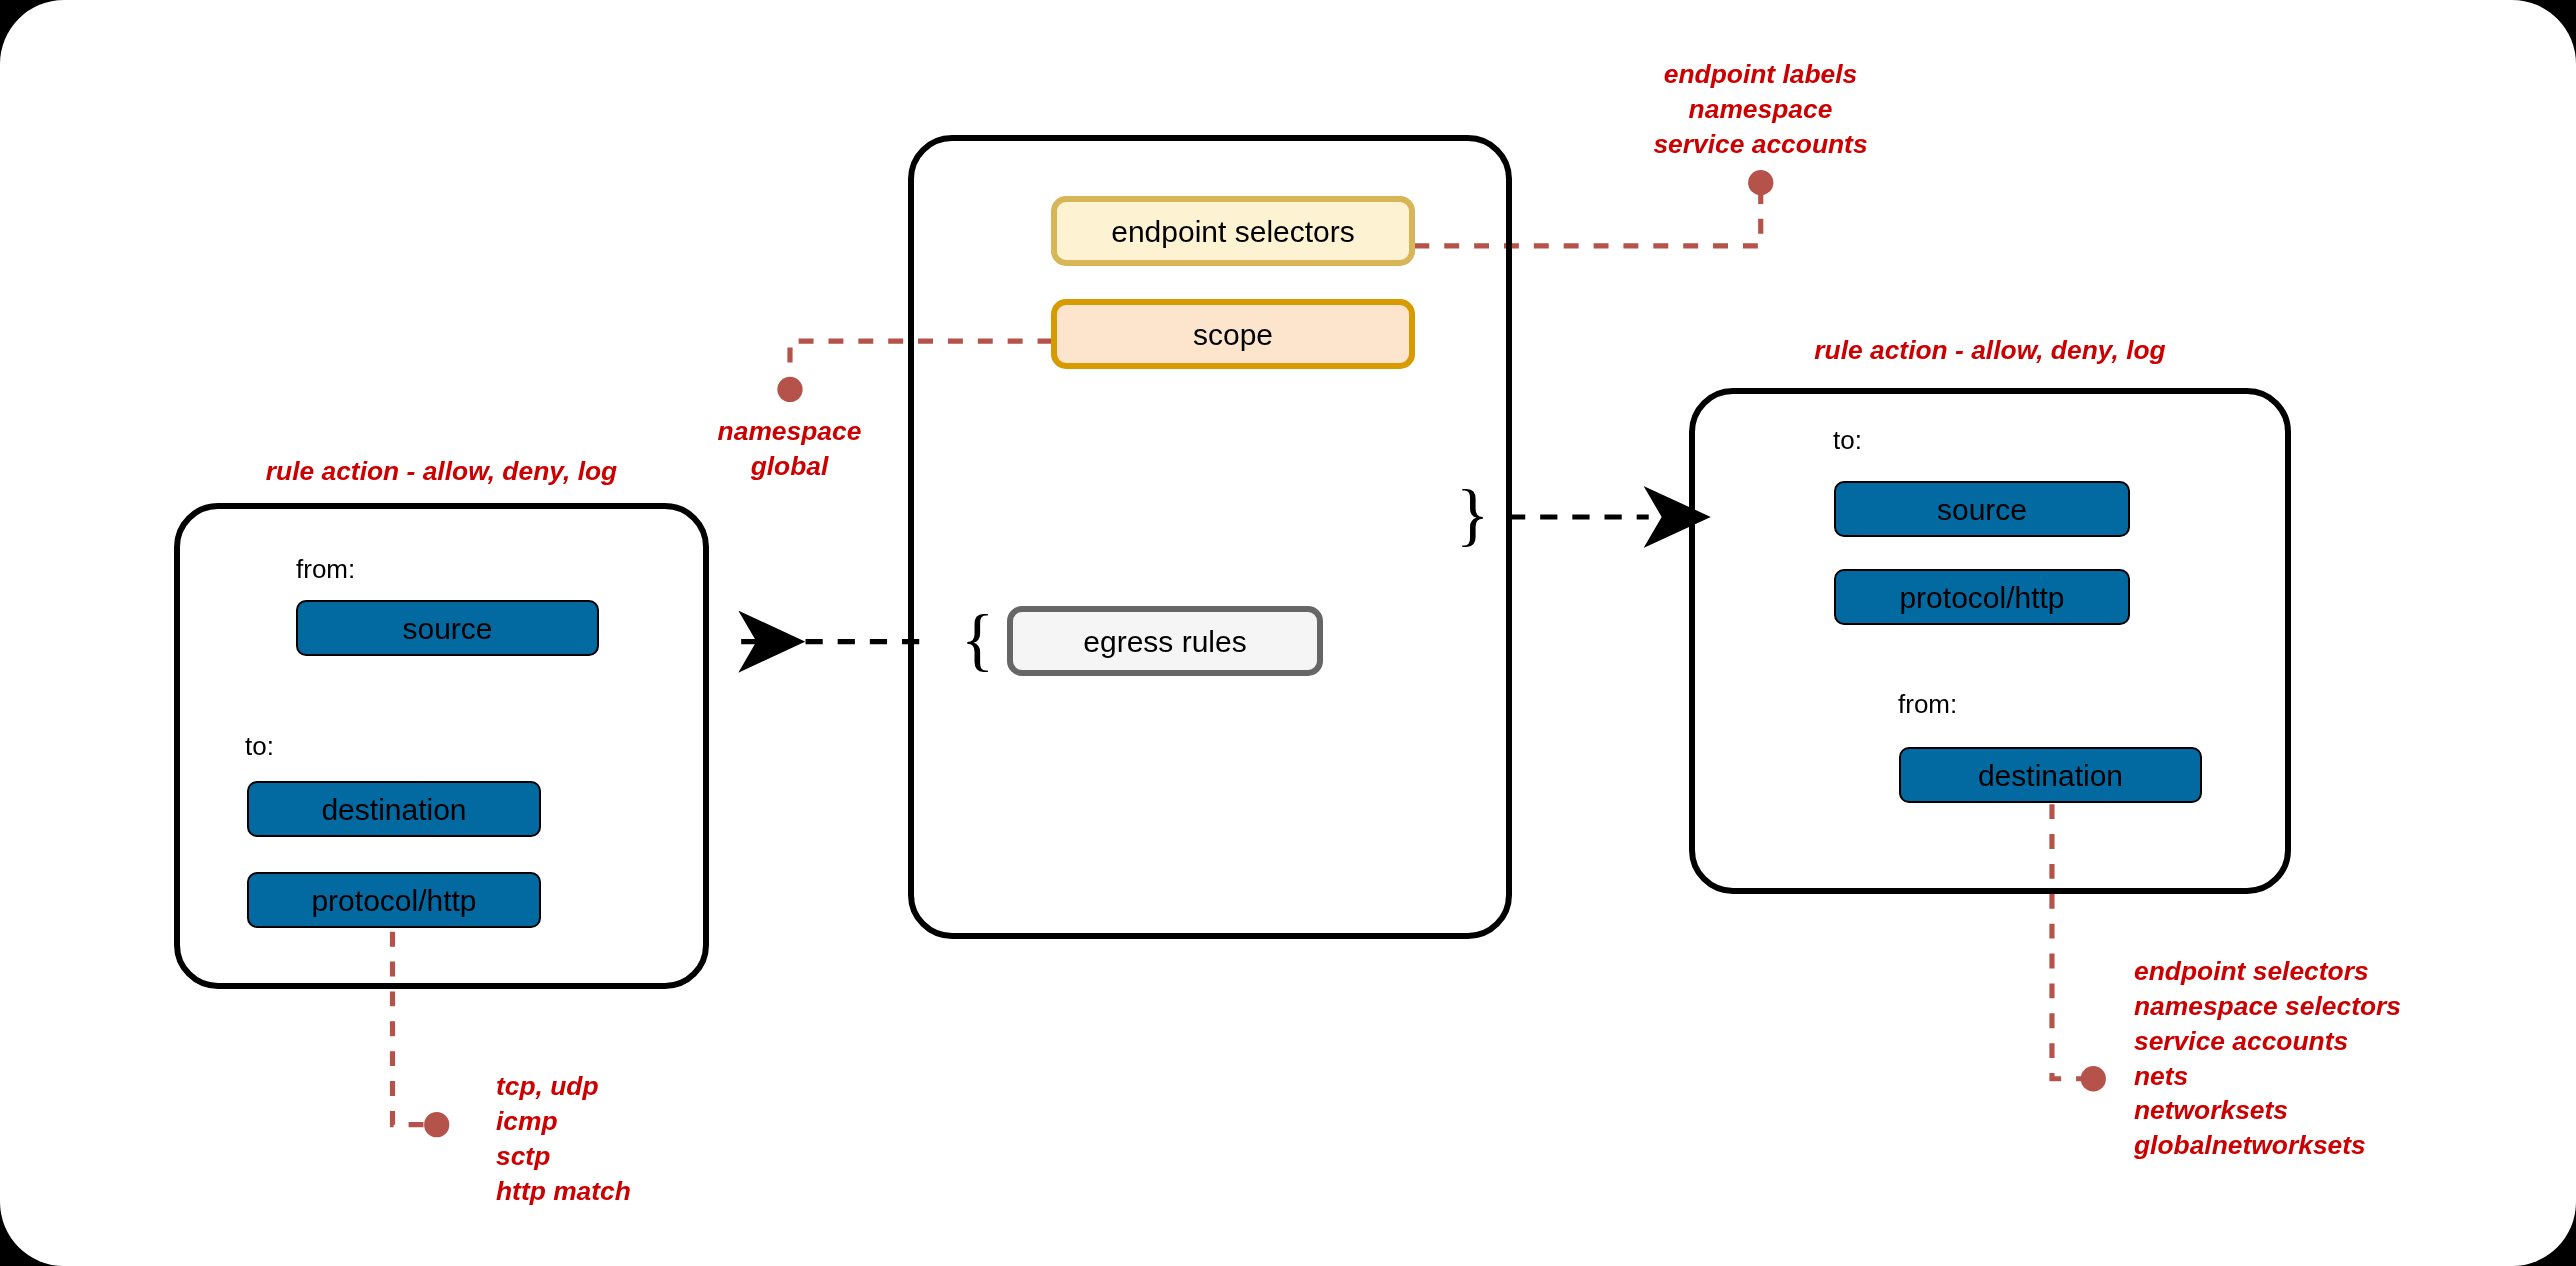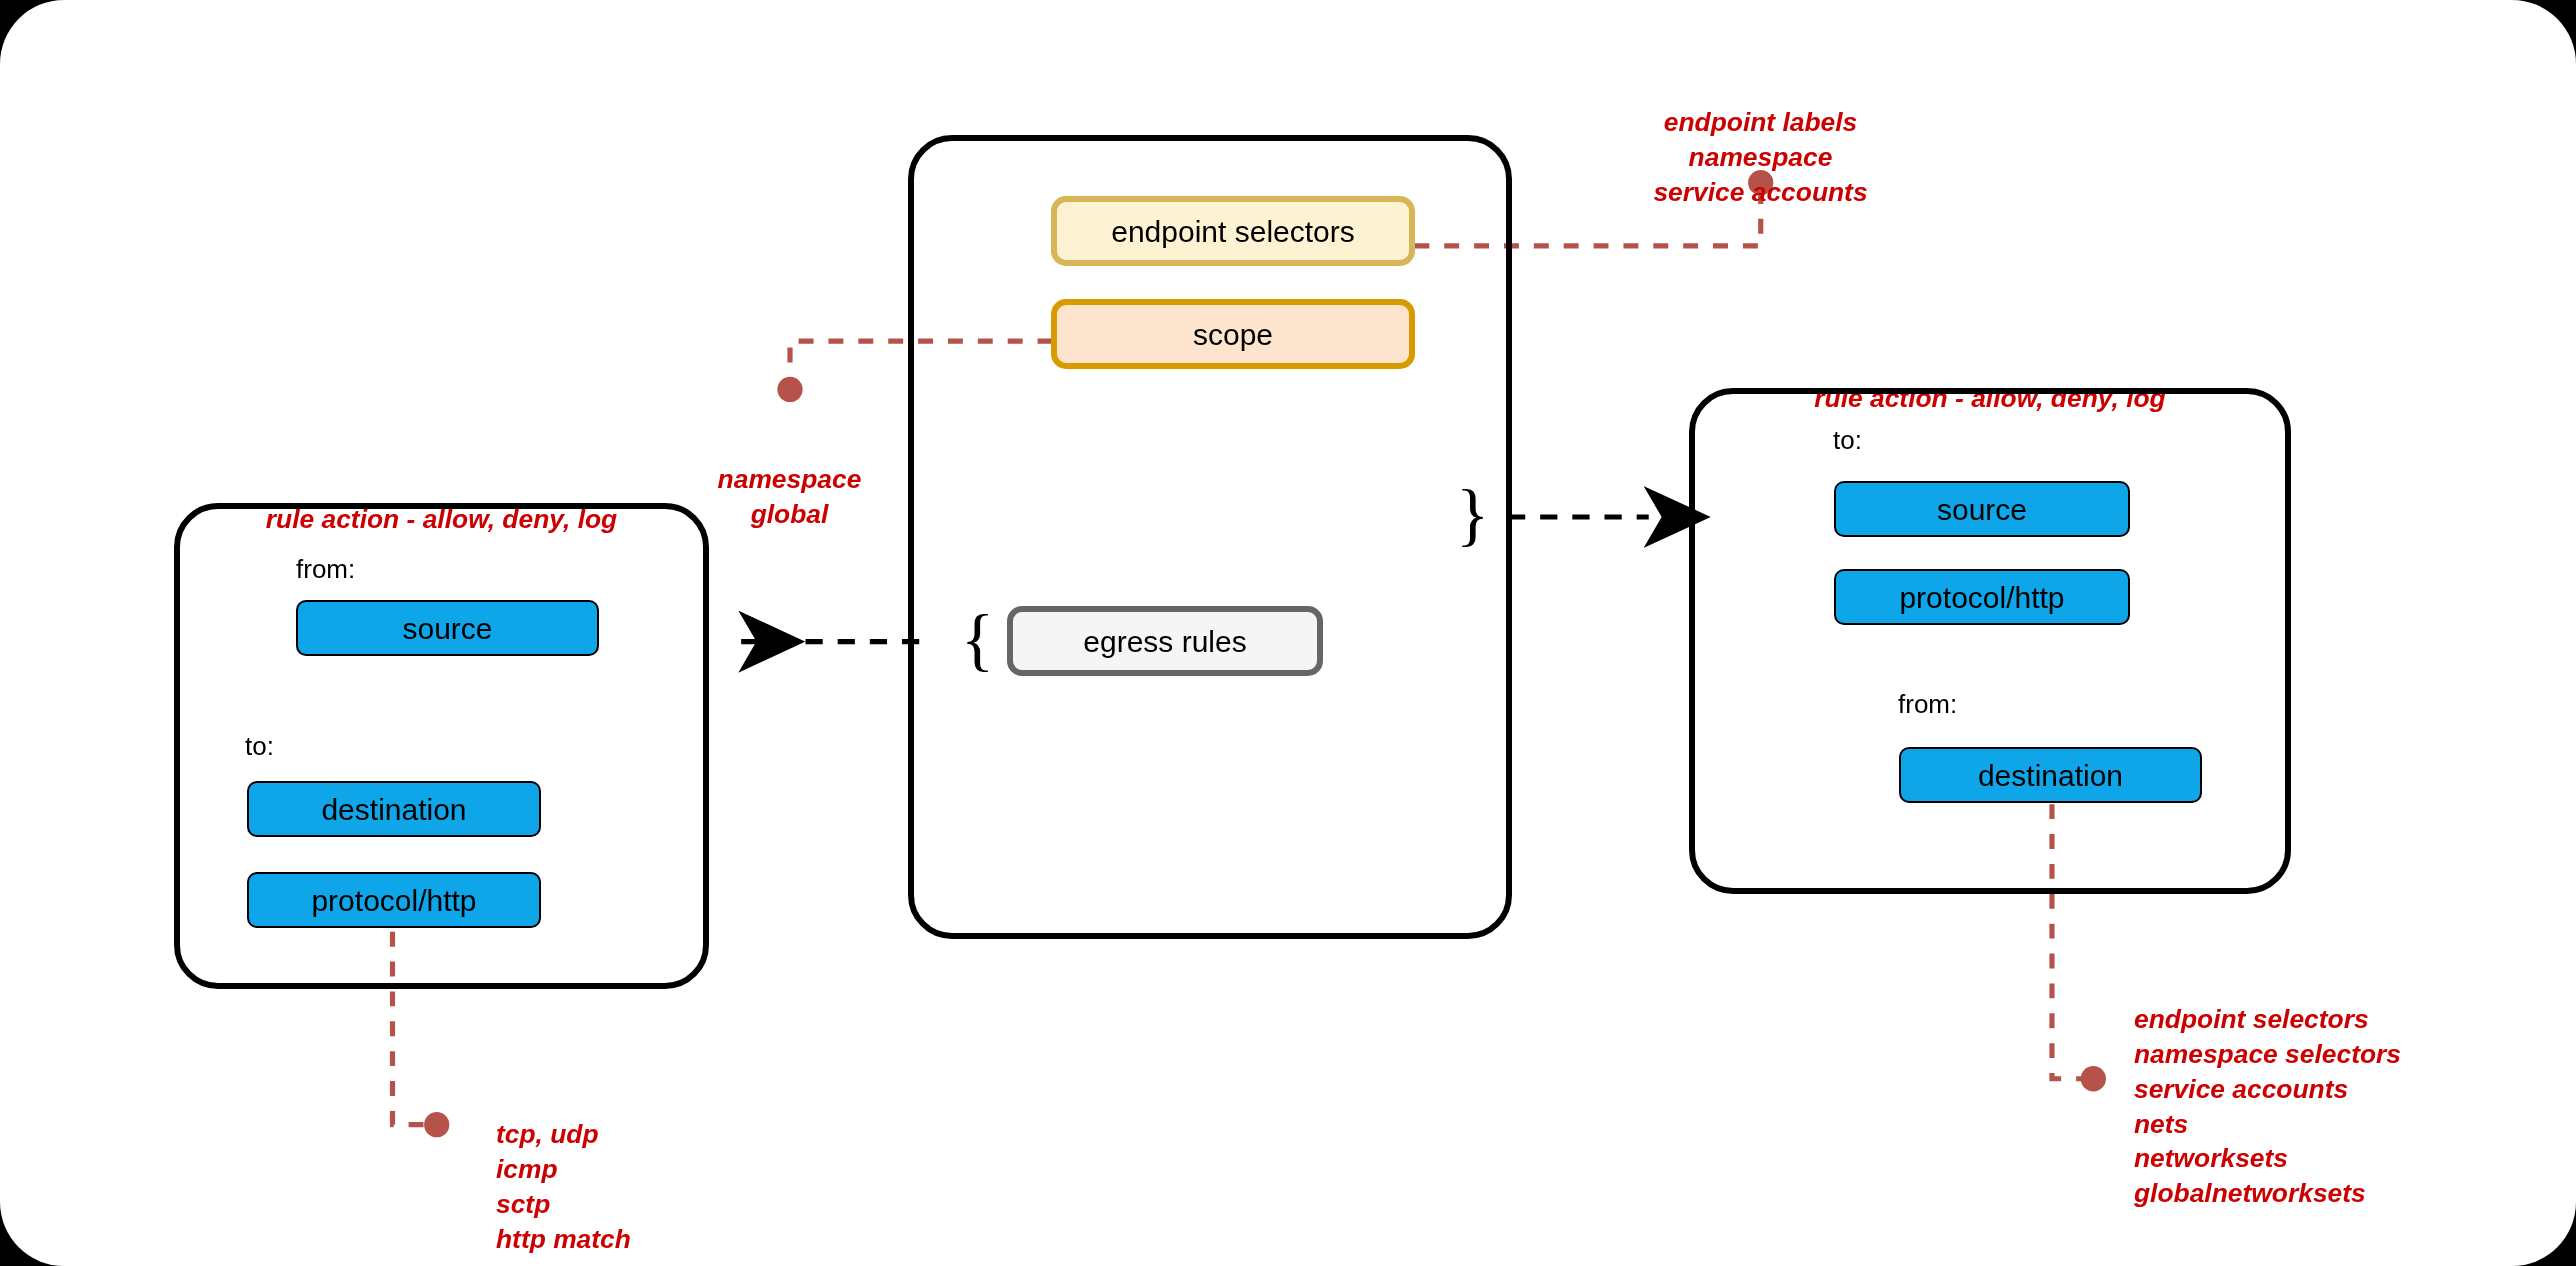--- a/index.html
+++ b/index.html
@@ -26,40 +26,39 @@
   }
   .nodebox{
     position:absolute;
     box-sizing:border-box;
     display:flex;align-items:center;justify-content:center;
     text-align:center;
     color:#000;
     font-size:30px;
     line-height:1.1;
   }
-  .nb-plain{ background:#0ea5e9; border:2.9px solid #000000; border-radius:10px; }
+  .nb-plain{ background:#0369a1; border:2.9px solid #000000; border-radius:10px; }
   .nb-yellow{ background:#fdf3d3; border:6.3px solid #d6b656; border-radius:15px; }
   .nb-orange{ background:#fde4cd; border:6.3px solid #d79b00; border-radius:15px; }
   .nb-gray{ background:#f5f5f5; border:6.3px solid #666666; border-radius:15px; }
 
   .label{
     position:absolute;
     font-size:26px;
     color:#000;
     white-space:nowrap;
   }
   .ann{
     position:absolute;
     font-style:italic;
     font-weight:bold;
     font-size:26.4px;
     color:#CC0000;
     white-space:nowrap;
     line-height:1.32;
-    margin-top:48px;
   }
   .ann.center{ text-align:center; }
   .ann.left{ text-align:left; }
   .brace{
     position:absolute;
     font-size:69px;
     color:#000;
     font-weight:400;
     line-height:1;
     font-family:"Liberation Serif",serif;

